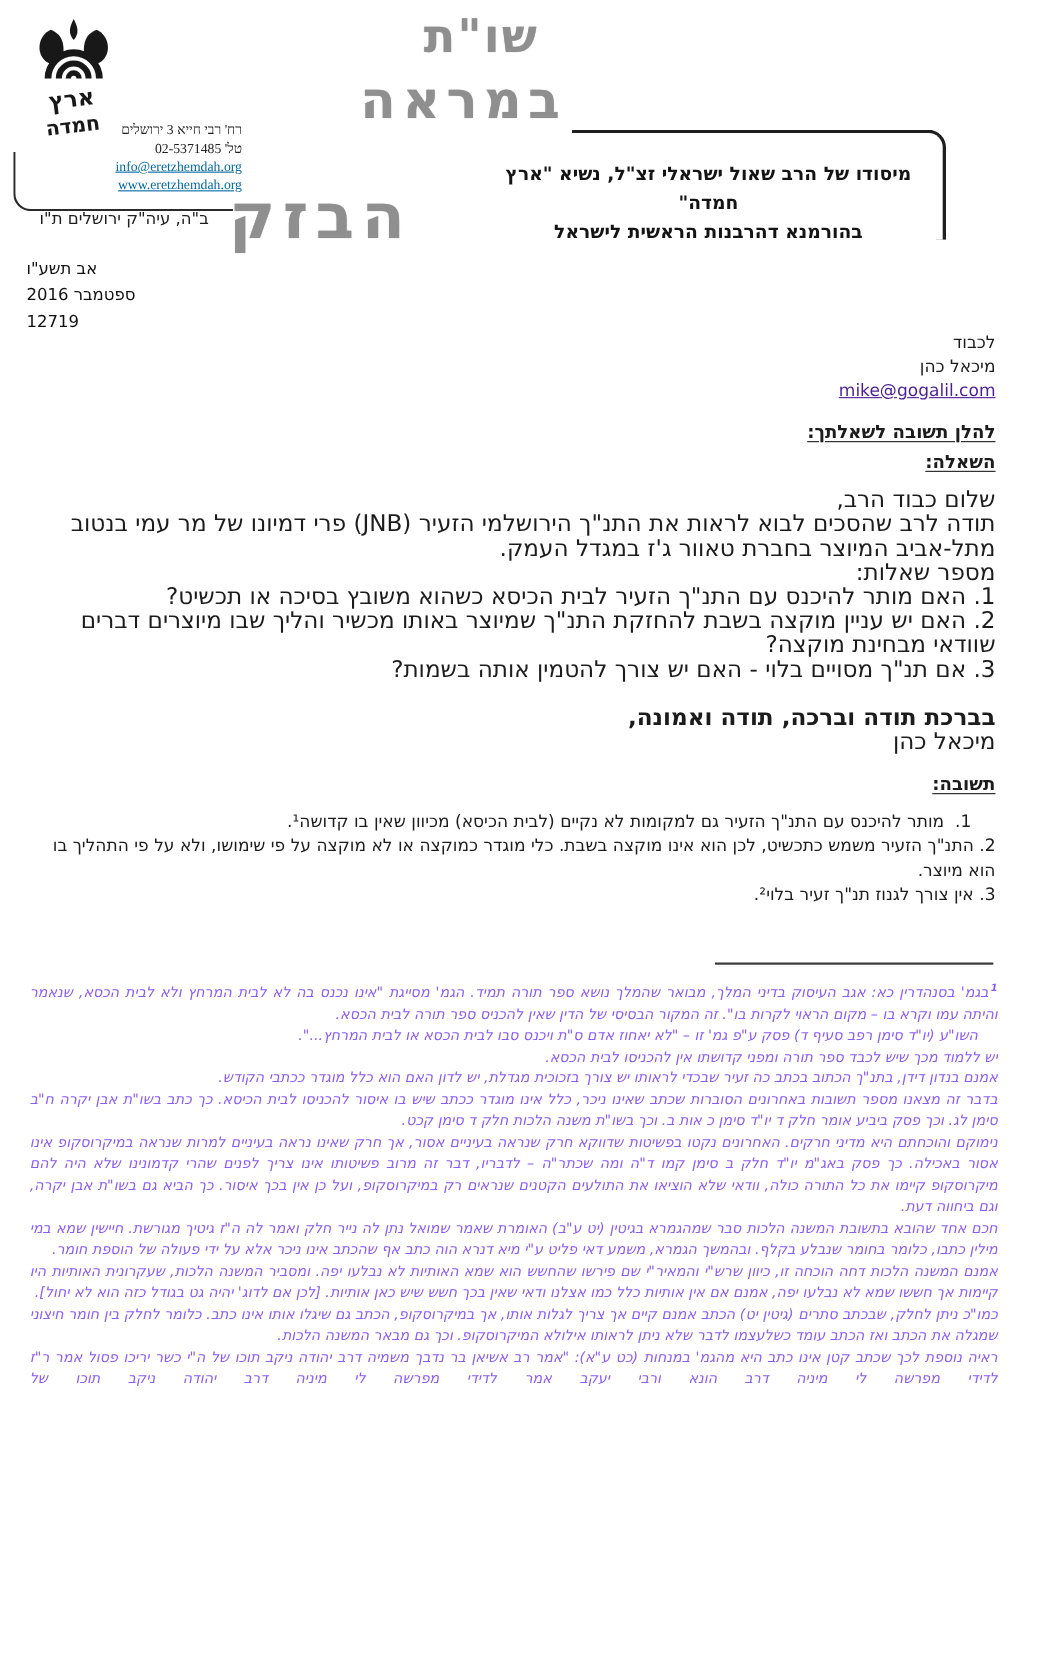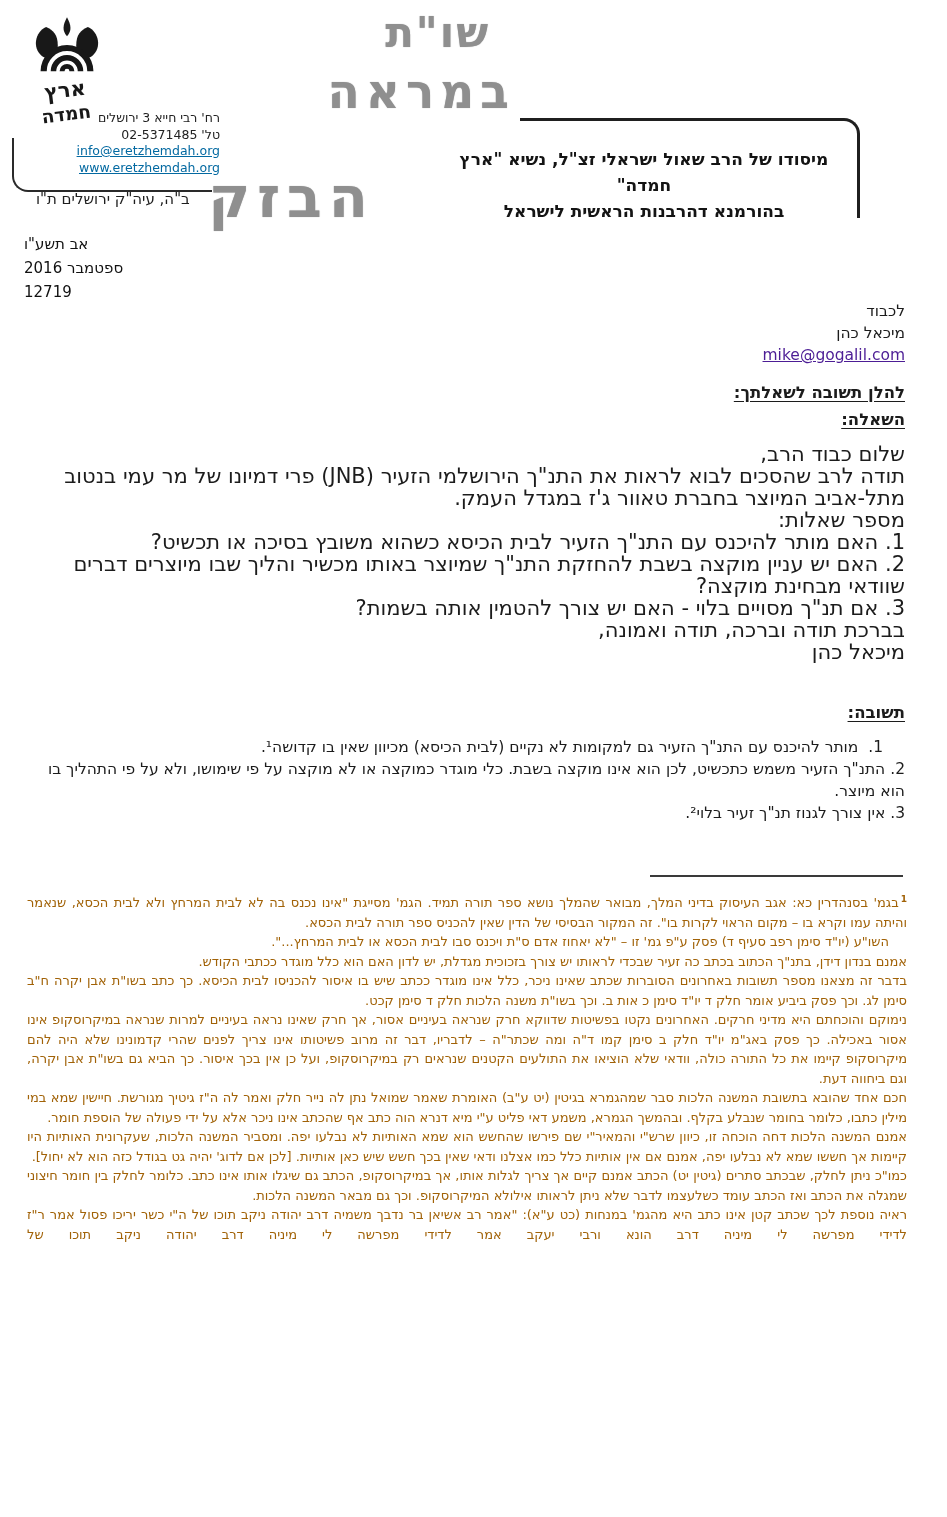--- a/index.html
+++ b/index.html
@@ -11,21 +11,21 @@
     font-family:"DejaVu Sans",sans-serif;
     color:#1c1c1c;
     direction:rtl;
     overflow:hidden;
   }
   
   .logo{position:absolute;top:16px;left:26px;width:82px;height:118px;}
   .contact{
     position:absolute;top:110px;left:30px;width:190px;
     direction:rtl;text-align:right;
-    font-size:12.5px;line-height:16.5px;color:#222;
+    font-size:12.5px;line-height:16.5px;color:#222;font-family:Liberation Serif, serif;
   }
   .contact a{color:#0369a1;text-decoration:underline;display:inline-block;direction:ltr;text-align:right;}
   .contact-bracket{
     position:absolute;top:138px;left:12px;width:198px;height:52px;
     border-left:2.5px solid #2a2a2a;border-bottom:2.5px solid #2a2a2a;
     border-bottom-left-radius:16px;
   }
   .city-line{
     position:absolute;top:190px;left:36px;
     font-size:15px;color:#1e1e1e;white-space:nowrap;
@@ -65,35 +65,35 @@
   }
   .h-intro{top:383px;}
   .h-question{top:410px;}
   .h-answer{top:703px;}
   .q-block{
     position:absolute;top:443px;right:42px;left:30px;
     font-size:21px;line-height:22px;text-align:right;
   }
   .q-item{margin:0;}
   .q-item .num{display:inline-block;}
-  .closing{}
+  .closing{margin-top:22px;font-weight:bold;}
   .a-block{
     position:absolute;top:736px;right:42px;left:30px;
     font-size:15.5px;line-height:22px;text-align:right;
   }
   .a-item.first{margin-right:22px;}
   
   .fn-rule{
     position:absolute;top:875px;left:650px;width:253px;height:0;
     border-top:2px solid #3a3a3a;
   }
   .fn-block{
     position:absolute;top:890px;right:40px;left:27px;
-    font-size:13px;line-height:19.5px;color:#a16207;
-    text-align:justify;text-align-last:right;
+    font-size:13px;line-height:19.5px;color:#8b5cf6;
+    text-align:justify;text-align-last:right;font-style:italic;
   }
   .fn-p{margin:0;}
   .fn-p.indent{text-indent:18px;}
   .fn-p.cutoff{text-align-last:justify;}
   sup.fn-mark{font-size:9px;vertical-align:super;font-weight:bold;margin-left:2px;}
 </style>
 </head>
 <body>
 
 <div class="page">
@@ -165,20 +165,21 @@
   <div class="a-block">
     <div class="a-item first"><span class="num">1.</span>&nbsp;&nbsp;<span>מותר להיכנס עם התנ"ך הזעיר גם למקומות לא נקיים (לבית הכיסא) מכיוון שאין בו קדושה¹.</span></div>
     <div class="a-item"><span class="num">2.</span>&nbsp;<span>התנ"ך הזעיר משמש כתכשיט, לכן הוא אינו מוקצה בשבת. כלי מוגדר כמוקצה או לא מוקצה על פי שימושו, ולא על פי התהליך בו הוא מיוצר.</span></div>
     <div class="a-item"><span class="num">3.</span>&nbsp;<span>אין צורך לגנוז תנ"ך זעיר בלוי².</span></div>
   </div>
 
   <div class="fn-rule"></div>
   <div class="fn-block">
     <p class="fn-p"><sup class="fn-mark">1</sup><span>בגמ' בסנהדרין כא: אגב העיסוק בדיני המלך, מבואר שהמלך נושא ספר תורה תמיד. הגמ' מסייגת "אינו נכנס בה לא לבית המרחץ ולא לבית הכסא, שנאמר והיתה עמו וקרא בו – מקום הראוי לקרות בו". זה המקור הבסיסי של הדין שאין להכניס ספר תורה לבית הכסא.</span></p>
     <p class="fn-p indent">השו"ע (יו"ד סימן רפב סעיף ד) פסק ע"פ גמ' זו – "לא יאחוז אדם ס"ת ויכנס סבו לבית הכסא או לבית המרחץ...".</p>
+    <p class="fn-p">יש ללמוד מכך שיש לכבד ספר תורה ומפני קדושתו אין להכניסו לבית הכסא.</p>
     <p class="fn-p">אמנם בנדון דידן, בתנ"ך הכתוב בכתב כה זעיר שבכדי לראותו יש צורך בזכוכית מגדלת, יש לדון האם הוא כלל מוגדר ככתבי הקודש.</p>
     <p class="fn-p">בדבר זה מצאנו מספר תשובות באחרונים הסוברות שכתב שאינו ניכר, כלל אינו מוגדר ככתב שיש בו איסור להכניסו לבית הכיסא. כך כתב בשו"ת אבן יקרה ח"ב סימן לג. וכך פסק ביביע אומר חלק ד יו"ד סימן כ אות ב. וכך בשו"ת משנה הלכות חלק ד סימן קכט.</p>
     <p class="fn-p">נימוקם והוכחתם היא מדיני חרקים. האחרונים נקטו בפשיטות שדווקא חרק שנראה בעיניים אסור, אך חרק שאינו נראה בעיניים למרות שנראה במיקרוסקופ אינו אסור באכילה. כך פסק באג"מ יו"ד חלק ב סימן קמו ד"ה ומה שכתר"ה – לדבריו, דבר זה מרוב פשיטותו אינו צריך לפנים שהרי קדמונינו שלא היה להם מיקרוסקופ קיימו את כל התורה כולה, וודאי שלא הוציאו את התולעים הקטנים שנראים רק במיקרוסקופ, ועל כן אין בכך איסור. כך הביא גם בשו"ת אבן יקרה, וגם ביחווה דעת.</p>
     <p class="fn-p">חכם אחד שהובא בתשובת המשנה הלכות סבר שמהגמרא בגיטין (יט ע"ב) האומרת שאמר שמואל נתן לה נייר חלק ואמר לה ה"ז גיטיך מגורשת. חיישין שמא במי מילין כתבו, כלומר בחומר שנבלע בקלף. ובהמשך הגמרא, משמע דאי פליט ע"י מיא דנרא הוה כתב אף שהכתב אינו ניכר אלא על ידי פעולה של הוספת חומר.</p>
     <p class="fn-p">אמנם המשנה הלכות דחה הוכחה זו, כיוון שרש"י והמאיר"י שם פירשו שהחשש הוא שמא האותיות לא נבלעו יפה. ומסביר המשנה הלכות, שעקרונית האותיות היו קיימות אך חששו שמא לא נבלעו יפה, אמנם אם אין אותיות כלל כמו אצלנו ודאי שאין בכך חשש שיש כאן אותיות. [לכן אם לדוג' יהיה גט בגודל כזה הוא לא יחול].</p>
     <p class="fn-p">כמו"כ ניתן לחלק, שבכתב סתרים (גיטין יט) הכתב אמנם קיים אך צריך לגלות אותו, אך במיקרוסקופ, הכתב גם שיגלו אותו אינו כתב. כלומר לחלק בין חומר חיצוני שמגלה את הכתב ואז הכתב עומד כשלעצמו לדבר שלא ניתן לראותו אילולא המיקרוסקופ. וכך גם מבאר המשנה הלכות.</p>
     <p class="fn-p cutoff">ראיה נוספת לכך שכתב קטן אינו כתב היא מהגמ' במנחות (כט ע"א): "אמר רב אשיאן בר נדבך משמיה דרב יהודה ניקב תוכו של ה"י כשר יריכו פסול אמר ר"ז לדידי מפרשה לי מיניה דרב הונא ורבי יעקב אמר לדידי מפרשה לי מיניה דרב יהודה ניקב תוכו של</p>
   </div>
 
 </div>

